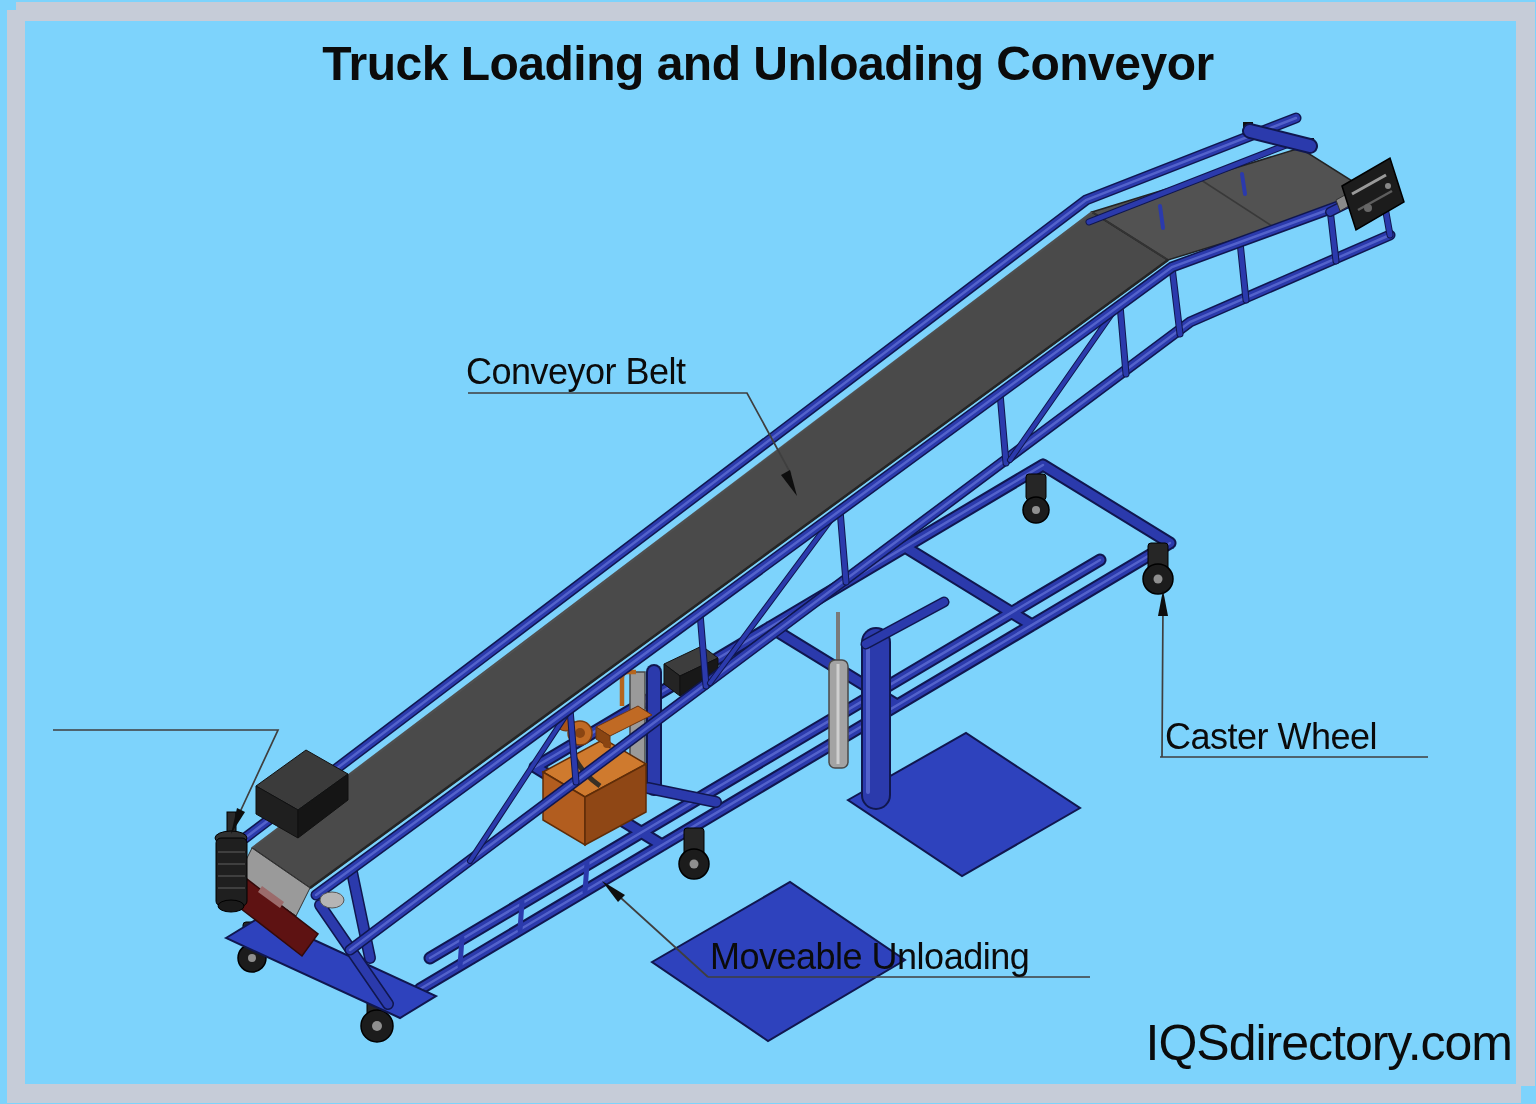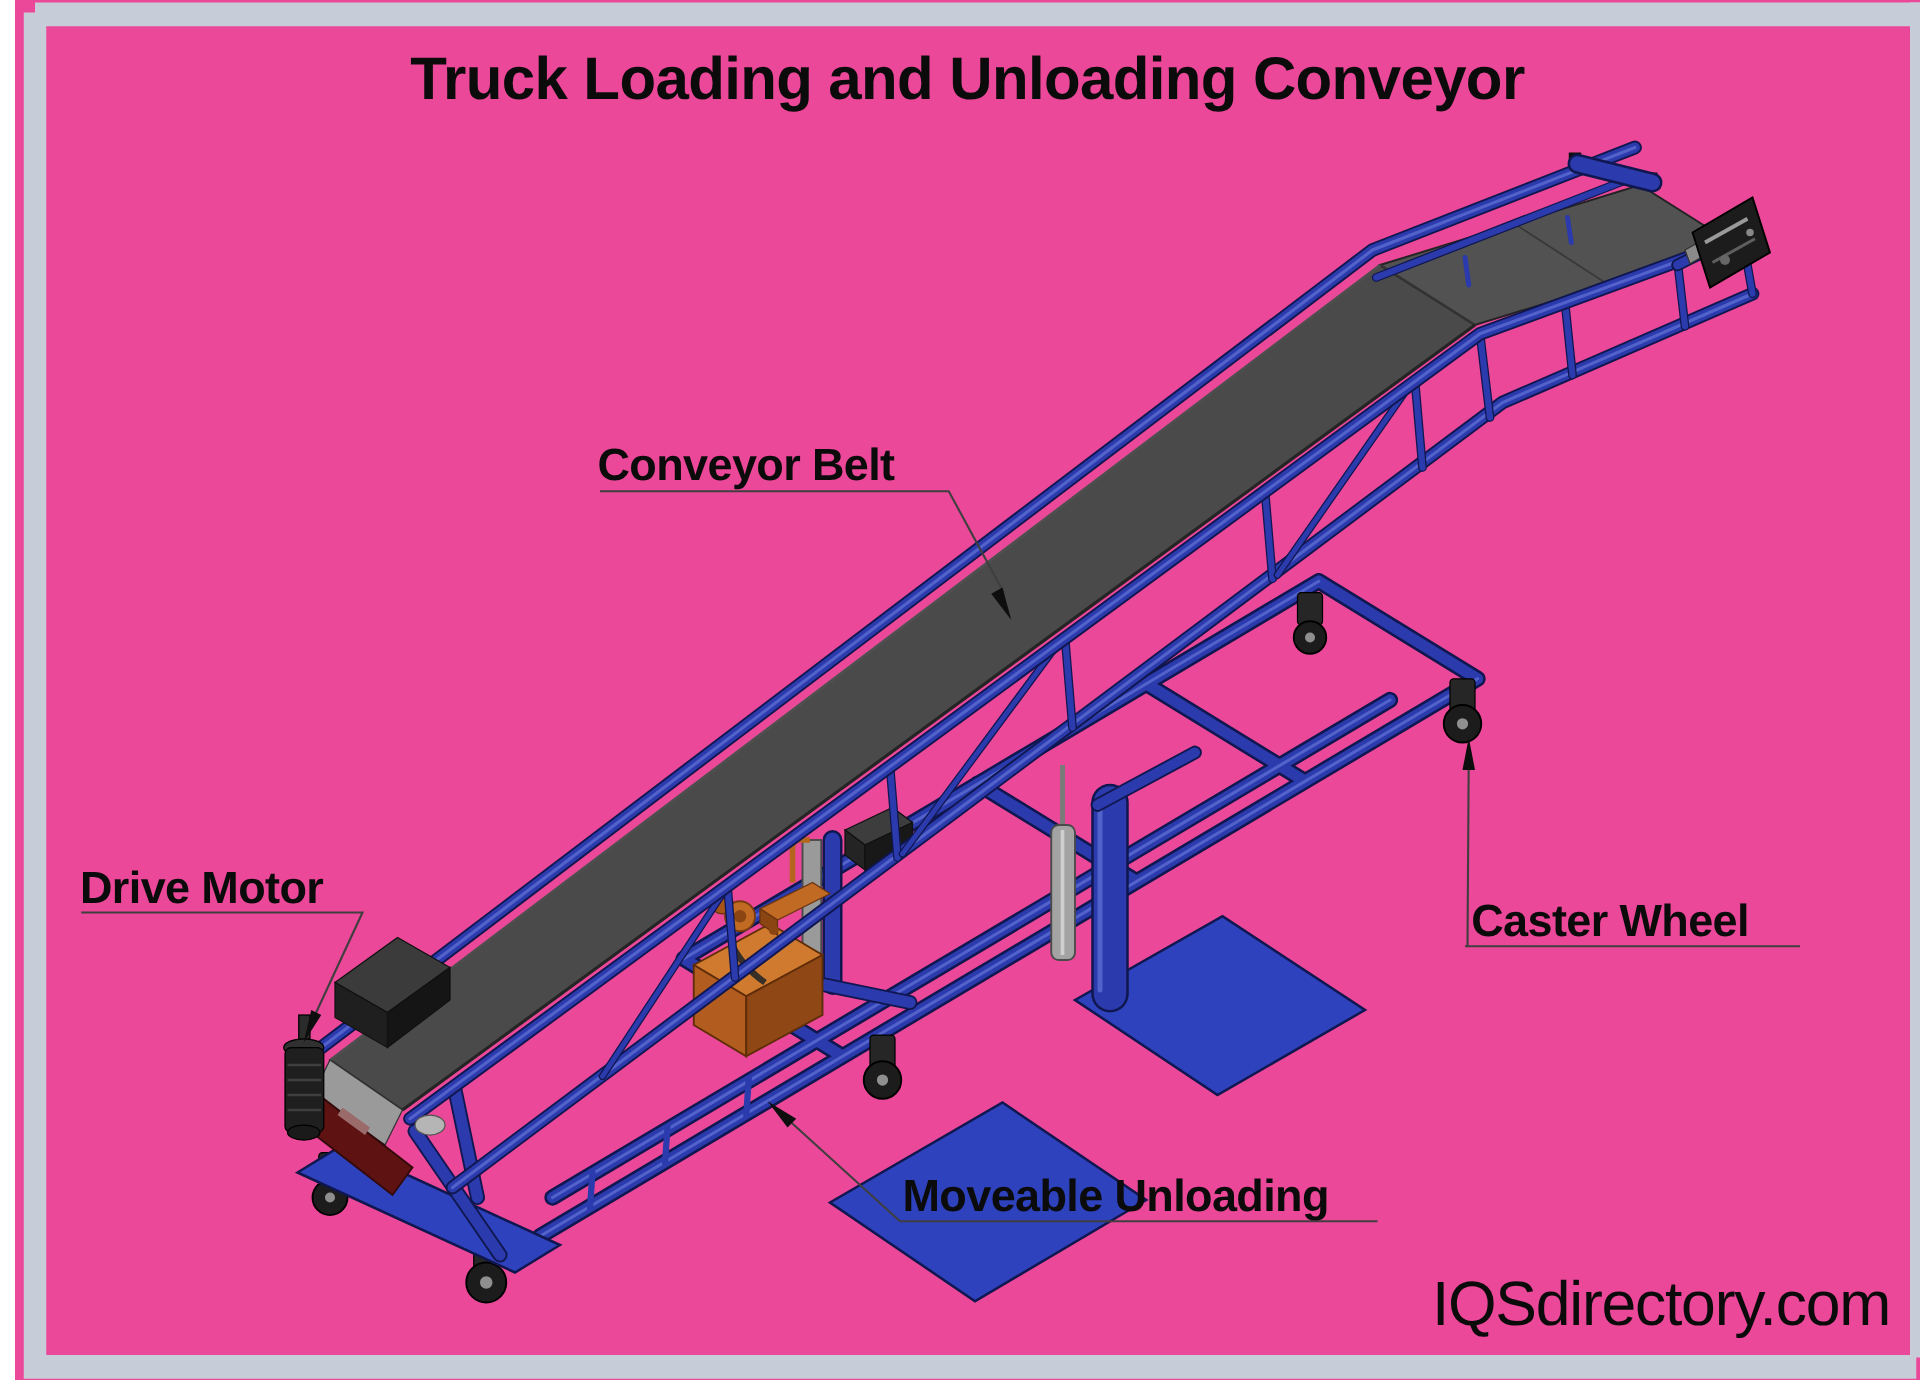--- a/index.html
+++ b/index.html
@@ -1,36 +1,36 @@
 <!DOCTYPE html>
 <html style="--frame-blue: #2b3aac; --tube-dark: #10174f; --tube-highlight: #5a6ad0; --belt-gray: #4a4a4a; --belt-top-gray: #525252; --belt-wrap-gray: #9a9a9a; --plate-blue: #2e42bd; --hpu-top: #cf7a2e; --hpu-left: #b25d1f; --hpu-right: #8f4715; --caster-black: #1c1c1c; --motor-black: #1f1f1f; --plate-maroon: #5e1212; --leader-line: #3f3f3f; --border-gray: #c6ccd8; --text-black: #0b0b0b;"><head>
 <meta charset="utf-8">
 <style>
   html,body{margin:0;padding:0;background:#fff;}
   body{width:1536px;height:1104px;position:relative;overflow:hidden;
        font-family:"Liberation Sans","DejaVu Sans",sans-serif;}
-  .stage{position:absolute;inset:0;background:#ec4899;margin-left:12px;}
+  .stage{position:absolute;inset:0;background:#7dd3fc;}
   
   .frame-band{position:absolute;background:var(--border-gray,#c6ccd8);}
   .band-top{left:16px;top:2px;width:1518px;height:19px;}
   .band-right{left:1516px;top:2px;width:19px;height:1084px;}
   .band-bottom{left:7px;top:1084px;width:1514px;height:19px;}
   .band-left{left:7px;top:10px;width:18px;height:1074px;}
 
   svg.draw{position:absolute;left:0;top:0;width:1536px;height:1104px;}
 
   
   .to{fill:none;stroke:var(--tube-dark,#10174f);stroke-linecap:round;}
   .tb{fill:none;stroke:var(--frame-blue,#2b3aac);stroke-linecap:round;}
   .th{fill:none;stroke:var(--tube-highlight,#5a6ad0);stroke-linecap:round;opacity:.85;}
   .plate{fill:var(--plate-blue,#2e42bd);stroke:var(--tube-dark,#10174f);stroke-width:2;}
   .leader{fill:none;stroke:var(--leader-line,#3f3f3f);stroke-width:1.7;}
   .arrow{fill:#0e0e0e;stroke:none;}
 
-  .lbl{position:absolute;color:var(--text-black,#0b0b0b);font-weight:700;
+  .lbl{position:absolute;color:var(--text-black,#0b0b0b);font-weight:400;
        font-size:36px;letter-spacing:-0.5px;white-space:nowrap;}
   .title{position:absolute;left:0;right:0;top:36px;text-align:center;
          color:var(--text-black,#0b0b0b);font-weight:700;font-size:48px;letter-spacing:-0.5px;}
   .watermark{position:absolute;right:24px;top:1014px;color:var(--text-black,#0b0b0b);
          font-weight:400;font-size:50px;letter-spacing:-1px;}
 </style>
 </head>
 <body>
 
 <div class="stage">
@@ -204,20 +204,19 @@
     <g>
       <path class="leader" d="M708,977 L1090,977 M708,977 L621,898"></path>
       <polygon class="arrow" points="602,881 618,902 625,895"></polygon>
     </g>
   </svg>
 
   <div class="title">Truck Loading and Unloading Conveyor</div>
 
   <div class="lbl" style="left:466px;top:351px">Conveyor Belt</div>
 
-  <div class="lbl" style="left:52px;top:689px">Drive Motor</div>
 
   <div class="lbl" style="left:1165px;top:716px">Caster Wheel</div>
 
   <div class="lbl" style="left:710px;top:936px">Moveable Unloading</div>
 
   <div class="watermark">IQSdirectory.com</div>
 </div>
 
 </body></html>

